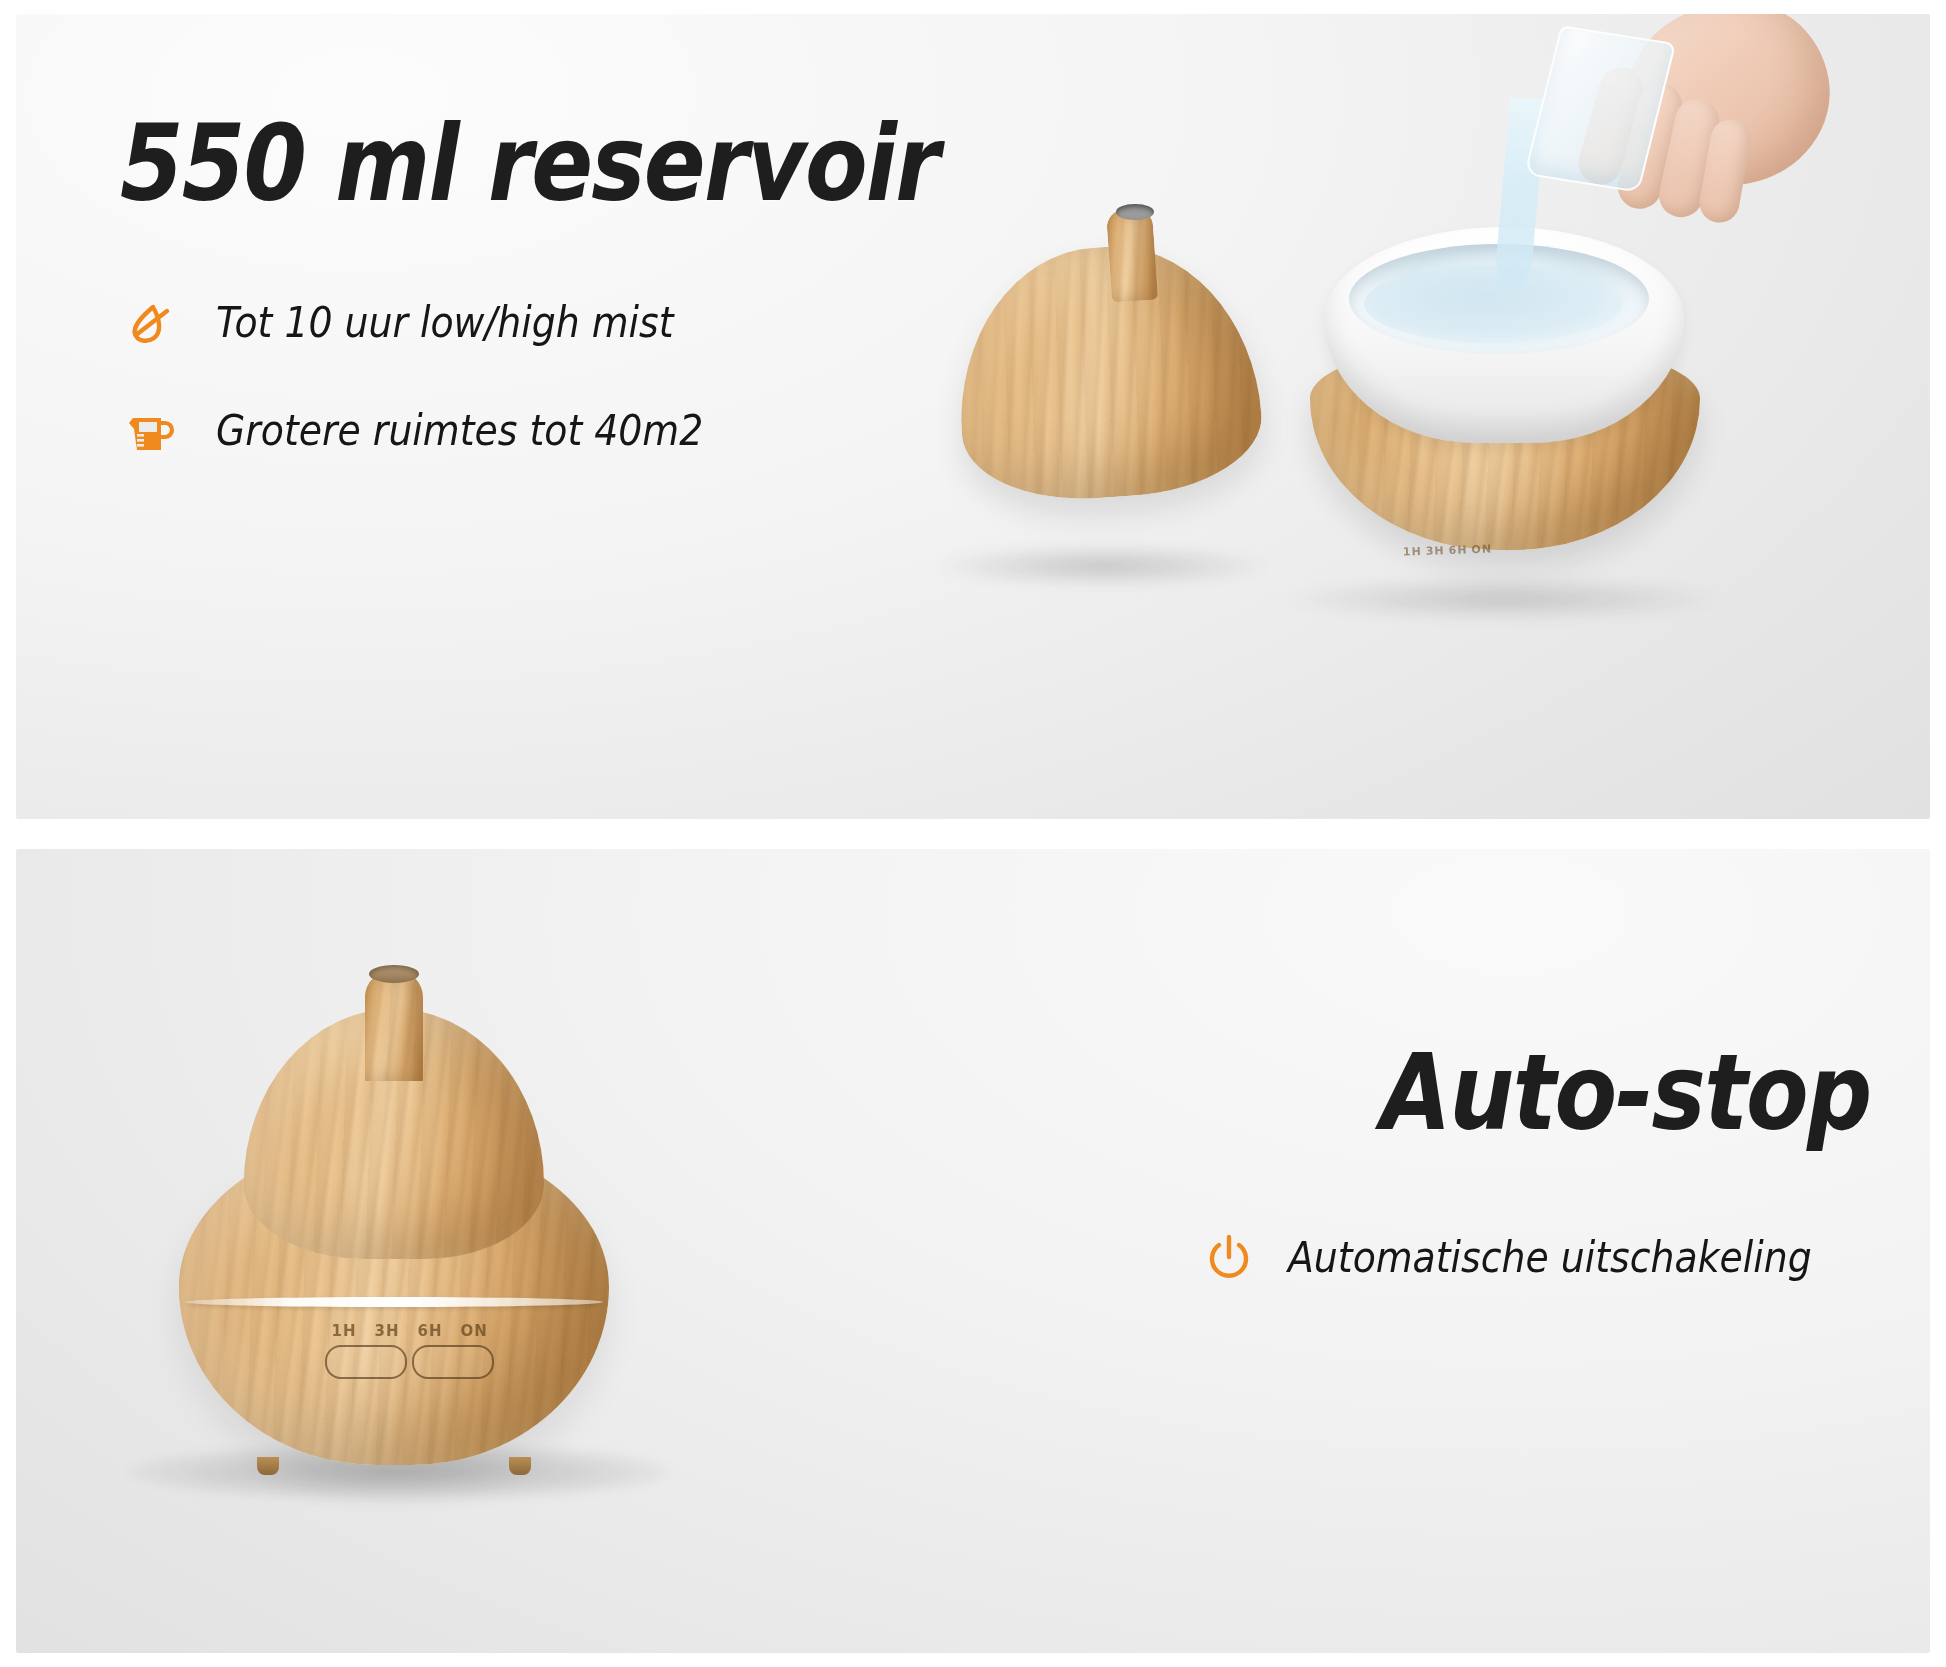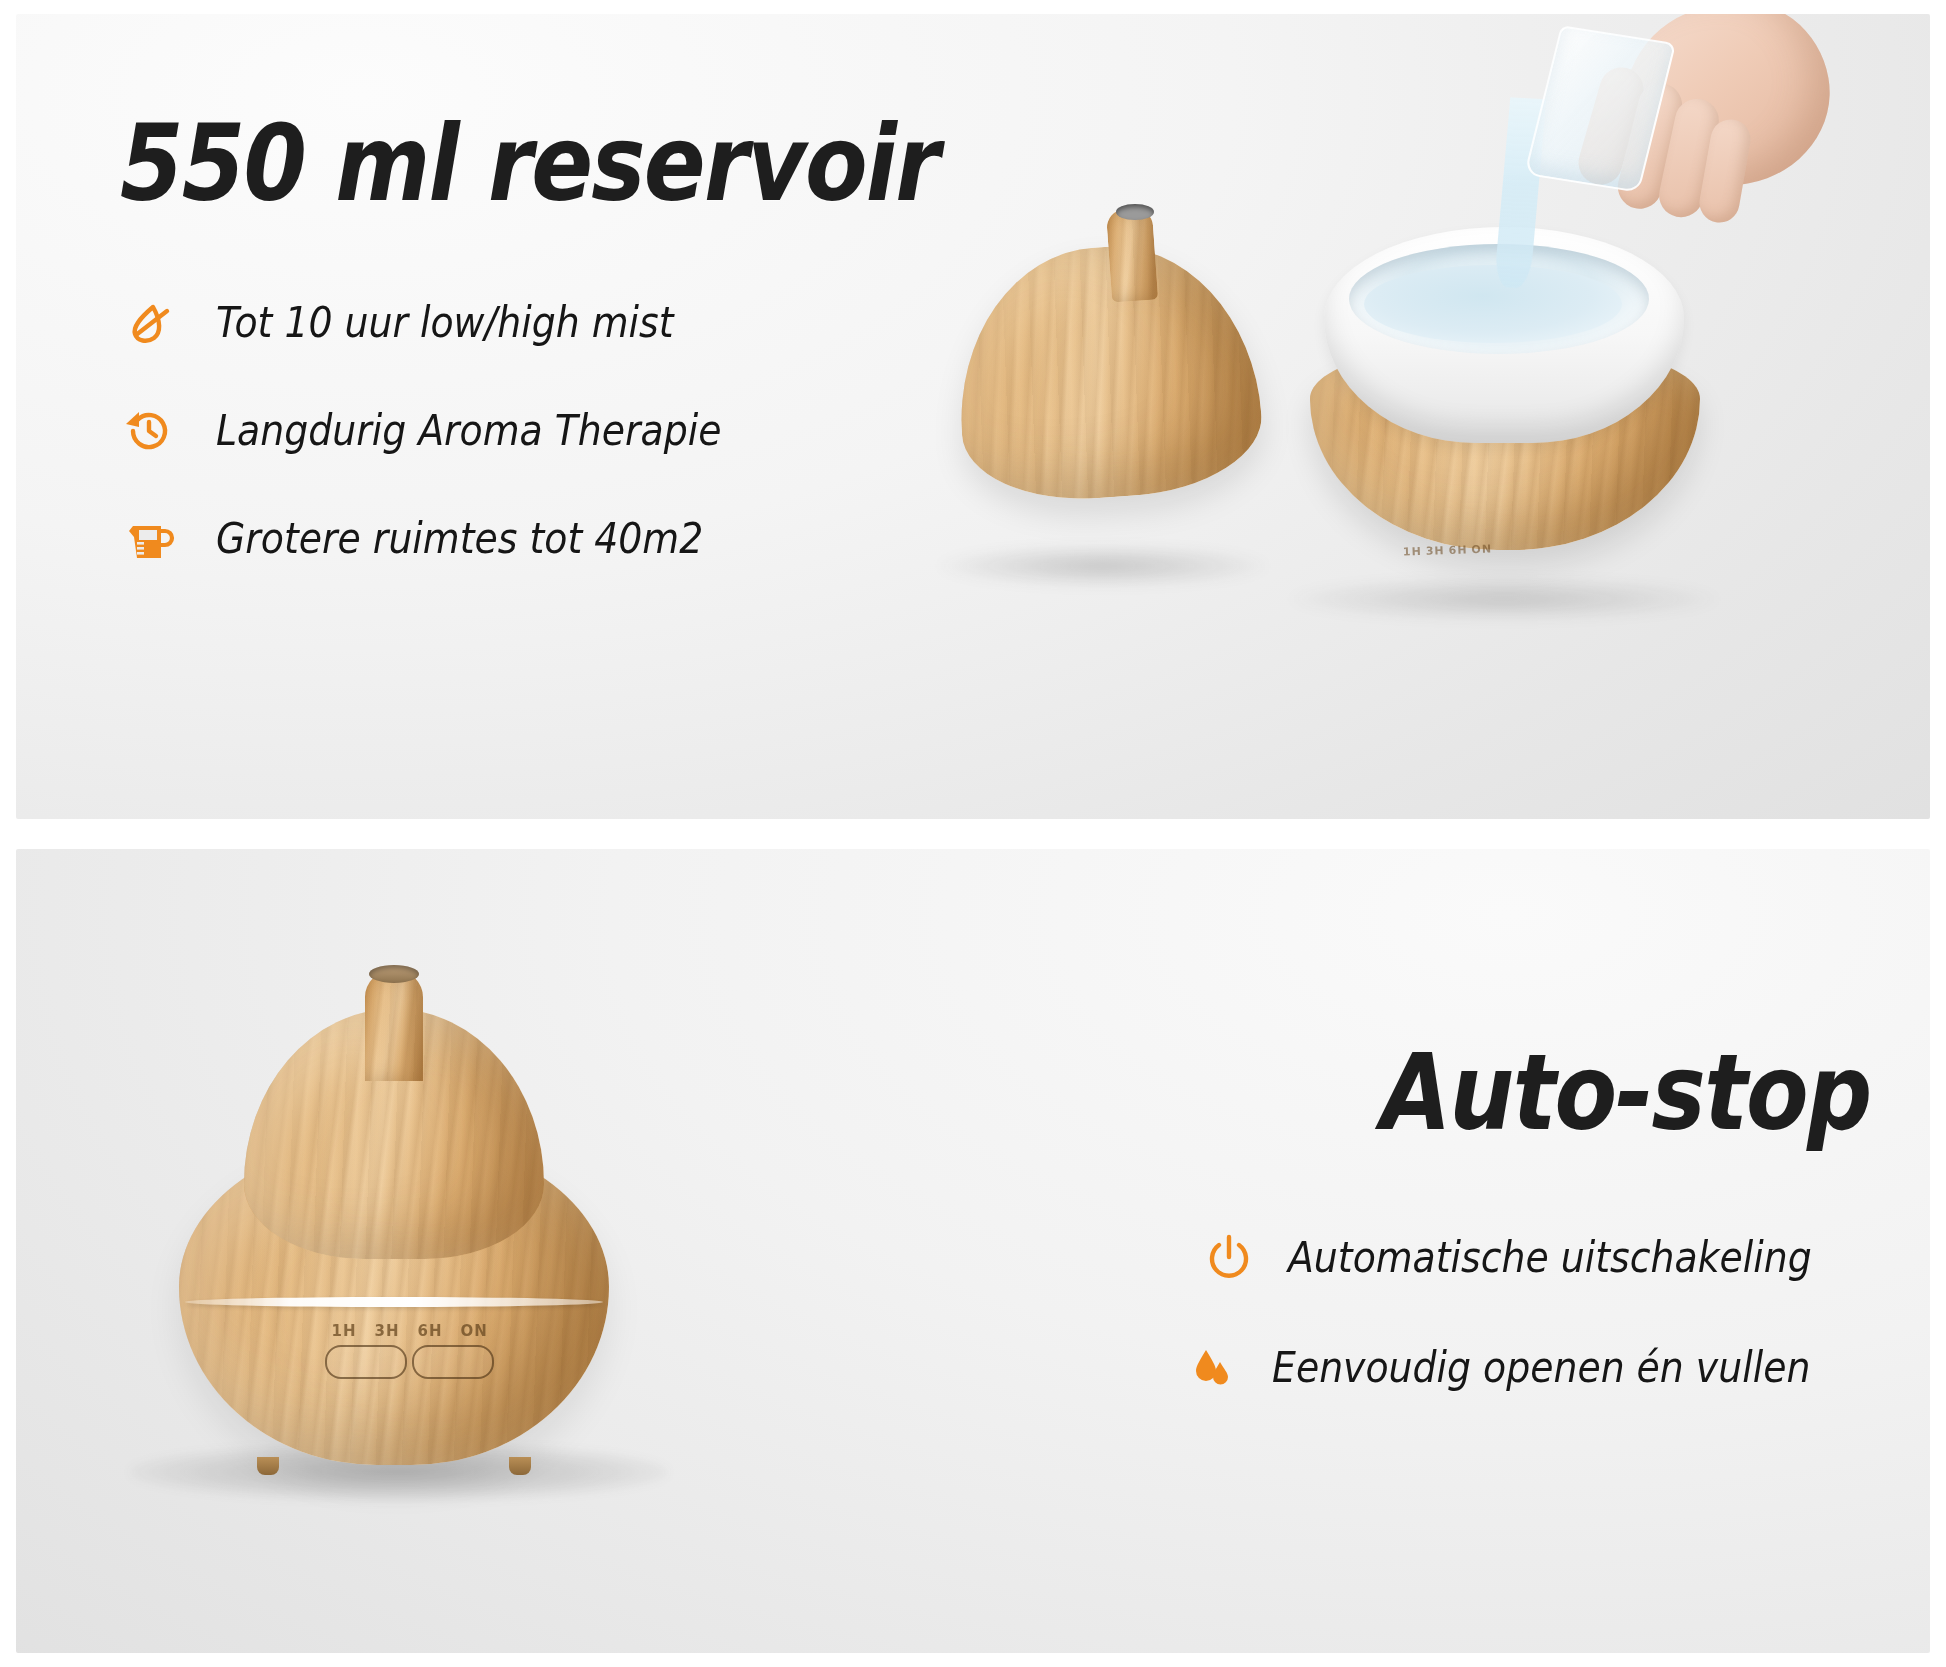--- a/index.html
+++ b/index.html
@@ -470,30 +470,20 @@
         <li class="feature">
           <span class="f-icon">
             <svg width="52" height="52" viewBox="0 0 52 52" fill="none" stroke="currentColor" stroke-width="4.4" stroke-linecap="round" stroke-linejoin="round">
               <path d="M30 10 C16 22 10 30 12 37 C14 44 24 46 31 41 C38 36 38 24 30 10 Z"></path>
               <path d="M13 38 L44 14"></path>
             </svg>
           </span>
           <span class="f-label">Tot 10 uur low/high mist</span>
         </li>
 
-        <li class="feature">
-          <span class="f-icon">
-            <svg width="52" height="52" viewBox="0 0 52 52" fill="none" stroke="currentColor" stroke-width="4.4" stroke-linecap="round" stroke-linejoin="round">
-              <path d="M10 26 a16 16 0 1 0 4.8 -11.4"></path>
-              <polygon points="16,7 16,22 3,19" fill="currentColor" stroke="none"></polygon>
-              <path d="M26 17 L26 26 L33 31"></path>
-            </svg>
-          </span>
-          <span class="f-label">Langdurig Aroma Therapie</span>
-        </li>
 
         <li class="feature">
           <span class="f-icon">
             <svg width="52" height="52" viewBox="0 0 52 52" fill="none">
               <path d="M10 13 L38 13 L38 45 L14 45 L11 24 L6 18 Z" fill="currentColor"></path>
               <rect x="16" y="17" width="18" height="10" fill="#ececec"></rect>
               <rect x="14" y="29" width="7" height="2.6" fill="#ececec"></rect>
               <rect x="14" y="34" width="7" height="2.6" fill="#ececec"></rect>
               <rect x="14" y="39" width="7" height="2.6" fill="#ececec"></rect>
               <path d="M38 18 h4 a5 5 0 0 1 0 14 h-4" fill="none" stroke="currentColor" stroke-width="4.2"></path>
@@ -543,27 +533,18 @@
           <span class="f-icon">
             <svg width="52" height="52" viewBox="0 0 52 52" fill="none" stroke="currentColor" stroke-width="4.4" stroke-linecap="round" stroke-linejoin="round">
               <path d="M16 13 A17 17 0 1 0 36 13"></path>
               <line x1="26" y1="5" x2="26" y2="25"></line>
             </svg>
           </span>
           <span class="f-label">Automatische uitschakeling</span>
         </li>
 
 
-        <li class="feature">
-          <span class="f-icon">
-            <svg width="52" height="52" viewBox="0 0 52 52">
-              <path d="M19 8 C13 18 9 24 9 29 a10 10 0 0 0 20 0 C29 24 25 18 19 8 Z" fill="currentColor"></path>
-              <path d="M33 20 C29 27 26 31 26 35 a7.5 7.5 0 0 0 15 0 C41 31 37 27 33 20 Z" fill="currentColor"></path>
-            </svg>
-          </span>
-          <span class="f-label">Eenvoudig openen én vullen</span>
-        </li>
 
       </ul>
     </div>
   </section>
 
 </div>
 
 </body></html>

